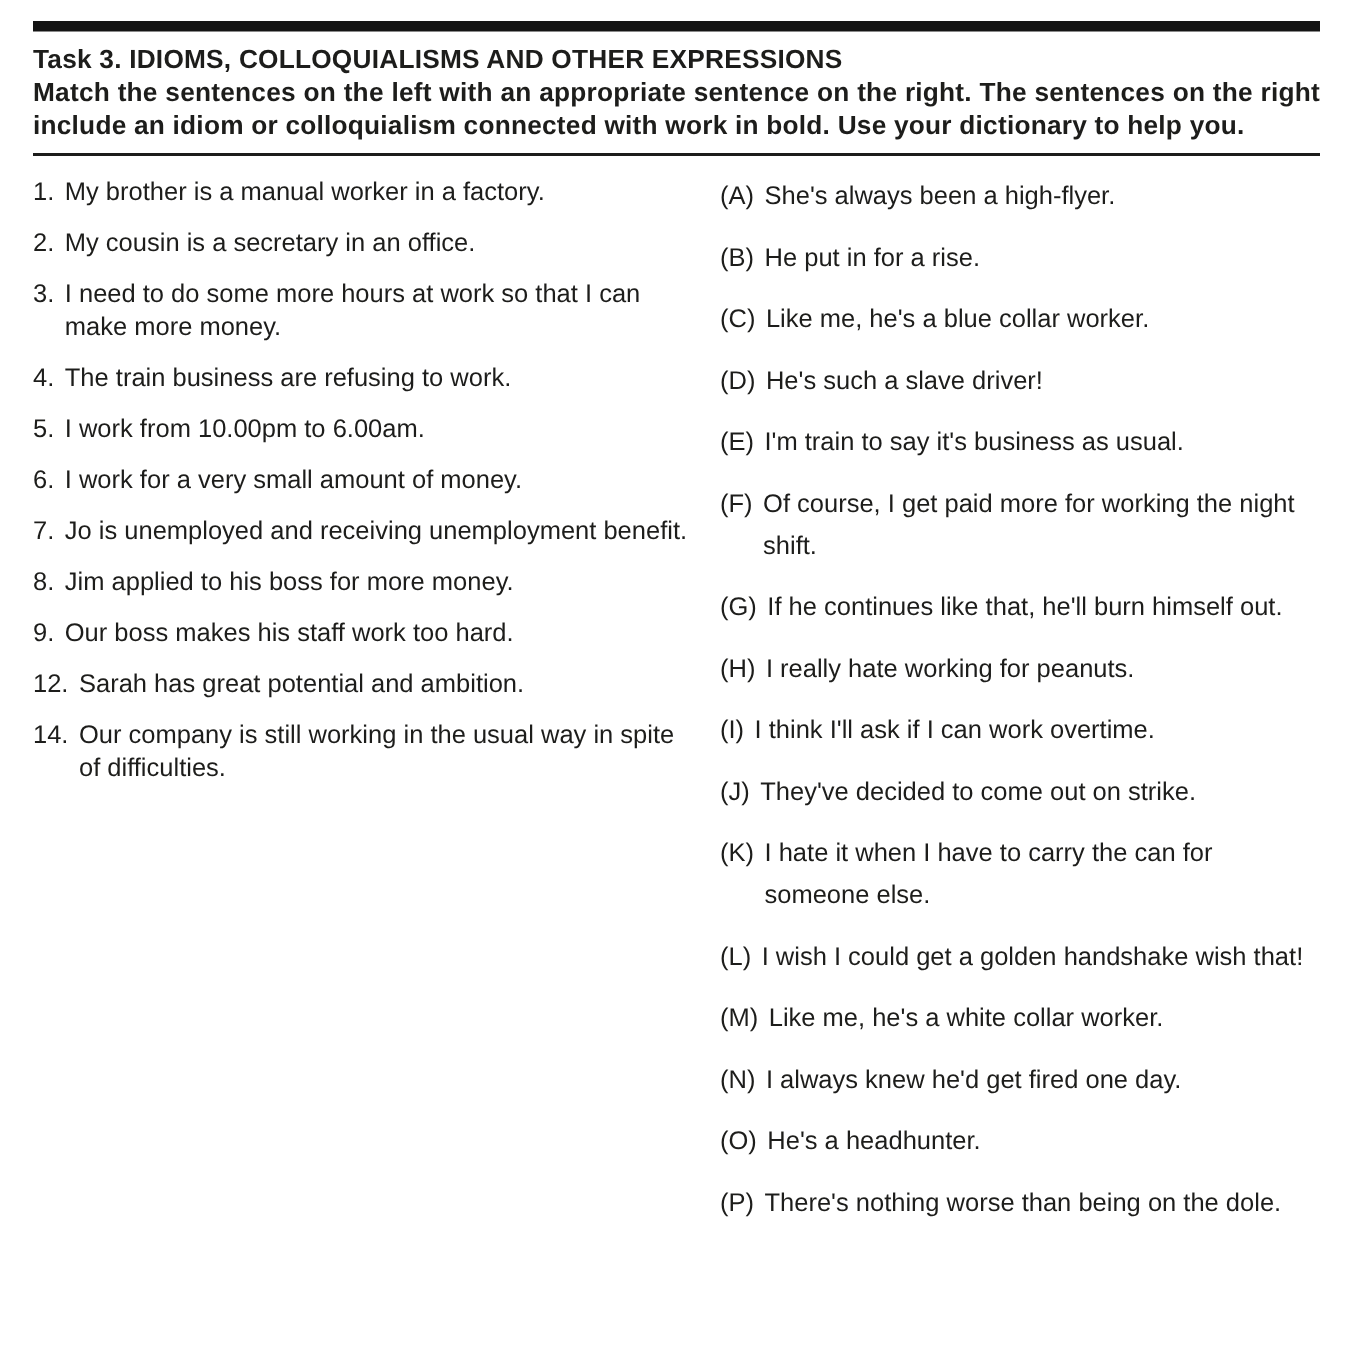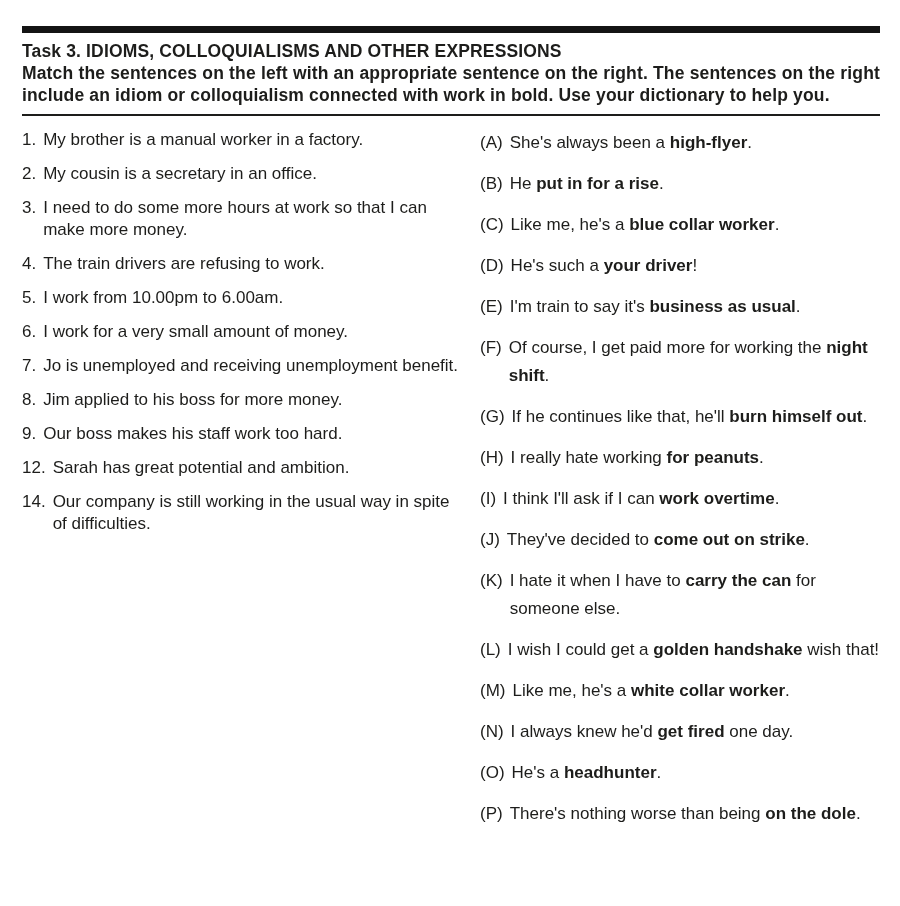--- a/index.html
+++ b/index.html
@@ -4,21 +4,21 @@
 <style>
   * { margin: 0; padding: 0; box-sizing: border-box; }
   html, body { background: #ffffff; }
   .page {
     position: relative;
     width: 900px;
     height: 906px;
     background: #ffffff;
     color: #1d1d1b;
     font-family: "Liberation Sans", "DejaVu Sans", sans-serif;
-    padding: 26px 20px 0 22px;
+    padding: 14px 20px 0 22px;
     overflow: hidden;
   }
   .top-bar {
     width: 858px;
     height: 7px;
     background: #141414;
   }
   .header {
     margin-top: 7px;
     width: 858px;
@@ -73,21 +73,21 @@
     font-size: 17px;
     line-height: 28px;
     margin-bottom: 13px;
   }
   .r-item .lbl {
     flex: 0 0 auto;
     margin-right: 7px;
     white-space: nowrap;
   }
   .r-item .txt { flex: 1 1 auto; }
-  .r-item .idiom { font-weight: bold; text-align: right; }
+  .r-item .idiom { font-weight: normal; text-align: right; }
 </style>
 </head>
 <body>
 
 <div class="page">
 
   <div class="top-bar"></div>
 
   <div class="header">
     <div class="title instructions">Task 3. IDIOMS, COLLOQUIALISMS AND OTHER EXPRESSIONS</div>
@@ -108,21 +108,21 @@
     <div class="txt">My cousin is a secretary in an office.</div>
   </div>
 
   <div class="l-item">
     <span class="num">3.</span>
     <div class="txt">I need to do some more hours at work so that I can make more money.</div>
   </div>
 
   <div class="l-item">
     <span class="num">4.</span>
-    <div class="txt">The train drivers are refusing to work.</div>
+    <div class="txt">The train business are refusing to work.</div>
   </div>
 
   <div class="l-item">
     <span class="num">5.</span>
     <div class="txt">I work from 10.00pm to 6.00am.</div>
   </div>
 
   <div class="l-item">
     <span class="num">6.</span>
     <div class="txt">I work for a very small amount of money.</div>
@@ -169,21 +169,21 @@
     <div class="txt"><span>He </span><span class="idiom">put in for a rise</span><span>.</span></div>
   </div>
 
   <div class="r-item">
     <span class="lbl">(C)</span>
     <div class="txt"><span>Like me, he's a </span><span class="idiom">blue collar worker</span><span>.</span></div>
   </div>
 
   <div class="r-item">
     <span class="lbl">(D)</span>
-    <div class="txt"><span>He's such a </span><span class="idiom">your driver</span><span>!</span></div>
+    <div class="txt"><span>He's such a </span><span class="idiom">slave driver</span><span>!</span></div>
   </div>
 
   <div class="r-item">
     <span class="lbl">(E)</span>
     <div class="txt"><span>I'm train to say it's </span><span class="idiom">business as usual</span><span>.</span></div>
   </div>
 
   <div class="r-item">
     <span class="lbl">(F)</span>
     <div class="txt"><span>Of course, I get paid more for working the </span><span class="idiom">night shift</span><span>.</span></div>

